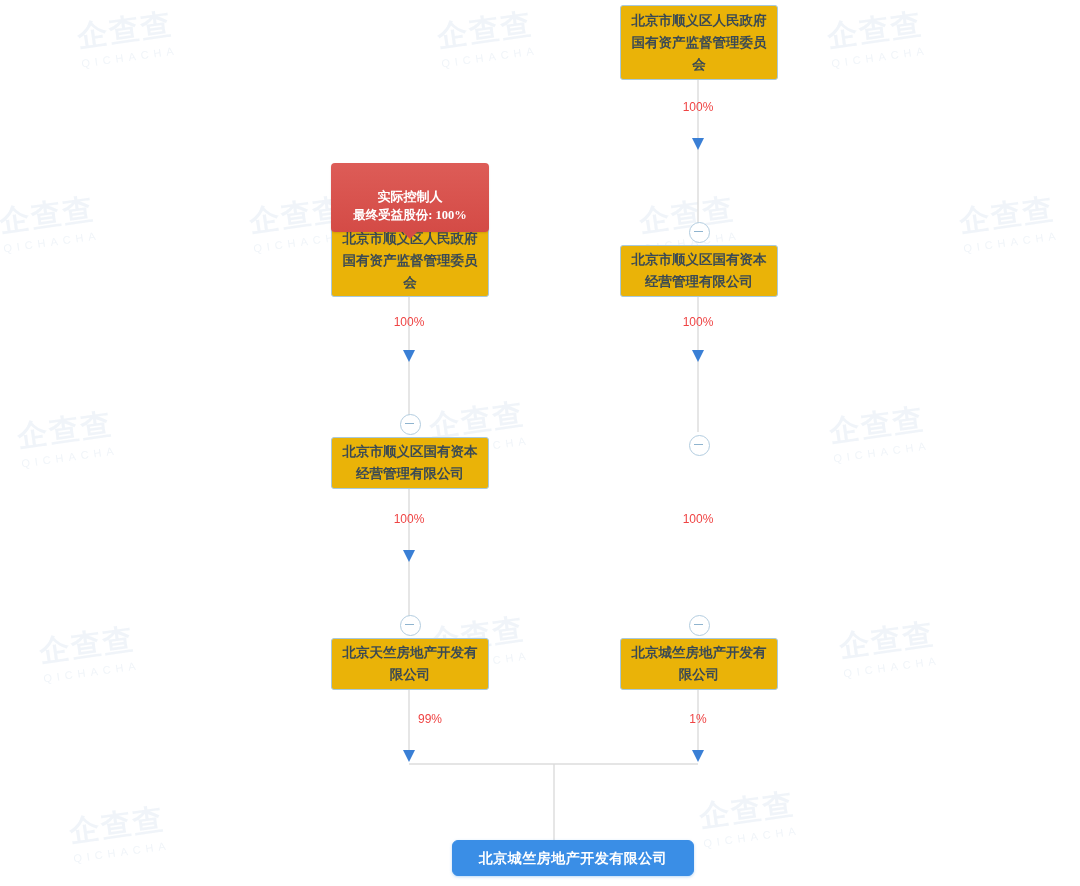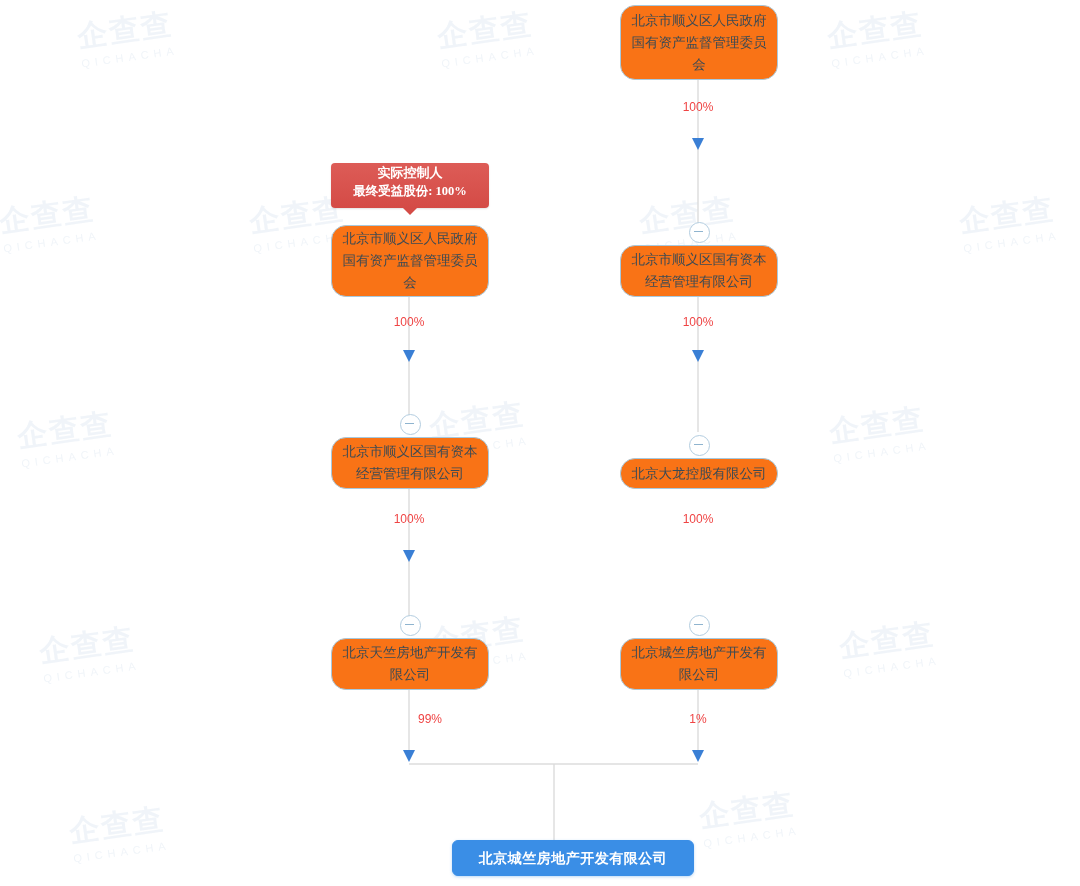--- a/index.html
+++ b/index.html
@@ -28,31 +28,32 @@
   .wm .wm-sub{display:block;font-size:11px;letter-spacing:5px;font-weight:400;text-align:center;}
 
   
   #wires{position:absolute;left:0;top:0;width:1080px;height:886px;z-index:1;}
 
   
   .node{
     position:absolute;
     box-sizing:border-box;
     border:1px solid #a7c9de;
-    border-radius:15px;
-    background:#f97316;
+    border-radius:3px;
+    background:#eab308;
     color:#3b4a54;
     font-size:13.5px;
     line-height:22px;
     text-align:center;
     display:flex;
     align-items:center;
     justify-content:center;
     padding:3px 6px;
     z-index:3;
+    font-weight:bold;
   }
   .node .txt{display:block;width:100%;}
 
   .node.target{
     background:#3a8ee6;
     border:1px solid #3a8ee6;
     border-radius:6px;
     color:#ffffff;
     font-weight:700;
     font-size:14px;
@@ -89,21 +90,21 @@
 
   
   .badge{
     position:absolute;
     box-sizing:border-box;
     background:#d9534f;
     background:linear-gradient(180deg,#dd5c57 0%,#d44b46 100%);
     border-radius:4px;
     color:#ffffff;
     text-align:center;
-    padding:0 10px 7px;
+    padding:24px 10px 7px;
     z-index:5;
     box-shadow:0 1px 2px rgba(0,0,0,.12);
   }
   .badge .l1{font-size:13px;font-weight:700;line-height:19px;}
   .badge .l2{font-size:12.5px;font-weight:700;line-height:19px;font-family:Liberation Serif, serif;}
   .badge .notch{
     position:absolute;
     left:50%;bottom:-7px;
     margin-left:-7px;
     width:0;height:0;
@@ -187,23 +188,20 @@
   </div>
   <div class="pct" style="left:668px;top:315px;width:60px;">100%</div>
 
   <div class="toggle" style="left:400px;top:414px;"></div>
   <div class="node" style="left:331px;top:437px;width:158px;height:52px;">
     <span class="txt">北京市顺义区国有资本经营管理有限公司</span>
   </div>
   <div class="pct" style="left:379px;top:512px;width:60px;">100%</div>
 
   <div class="toggle" style="left:689px;top:435px;"></div>
-  <div class="node" style="left:620px;top:458px;width:158px;height:31px;">
-    <span class="txt">北京大龙控股有限公司</span>
-  </div>
   <div class="pct" style="left:668px;top:512px;width:60px;">100%</div>
 
   <div class="toggle" style="left:400px;top:615px;"></div>
   <div class="node" style="left:331px;top:638px;width:158px;height:52px;">
     <span class="txt">北京天竺房地产开发有限公司</span>
   </div>
   <div class="pct" style="left:400px;top:712px;width:60px;">99%</div>
 
   <div class="toggle" style="left:689px;top:615px;"></div>
   <div class="node" style="left:620px;top:638px;width:158px;height:52px;">

